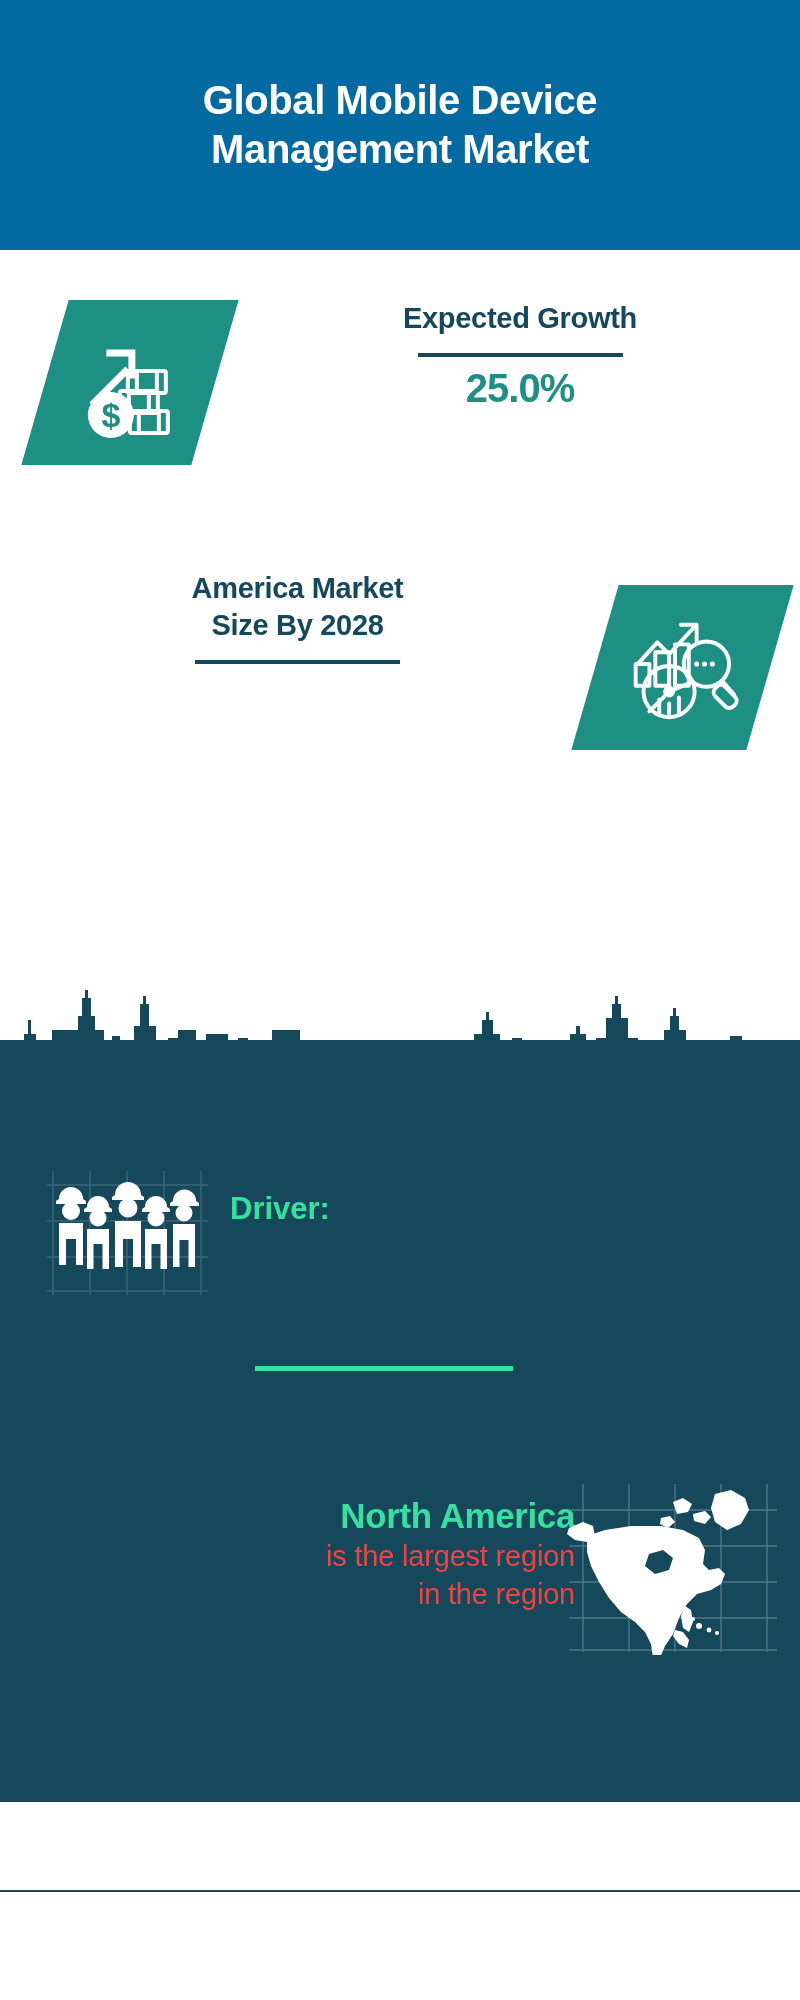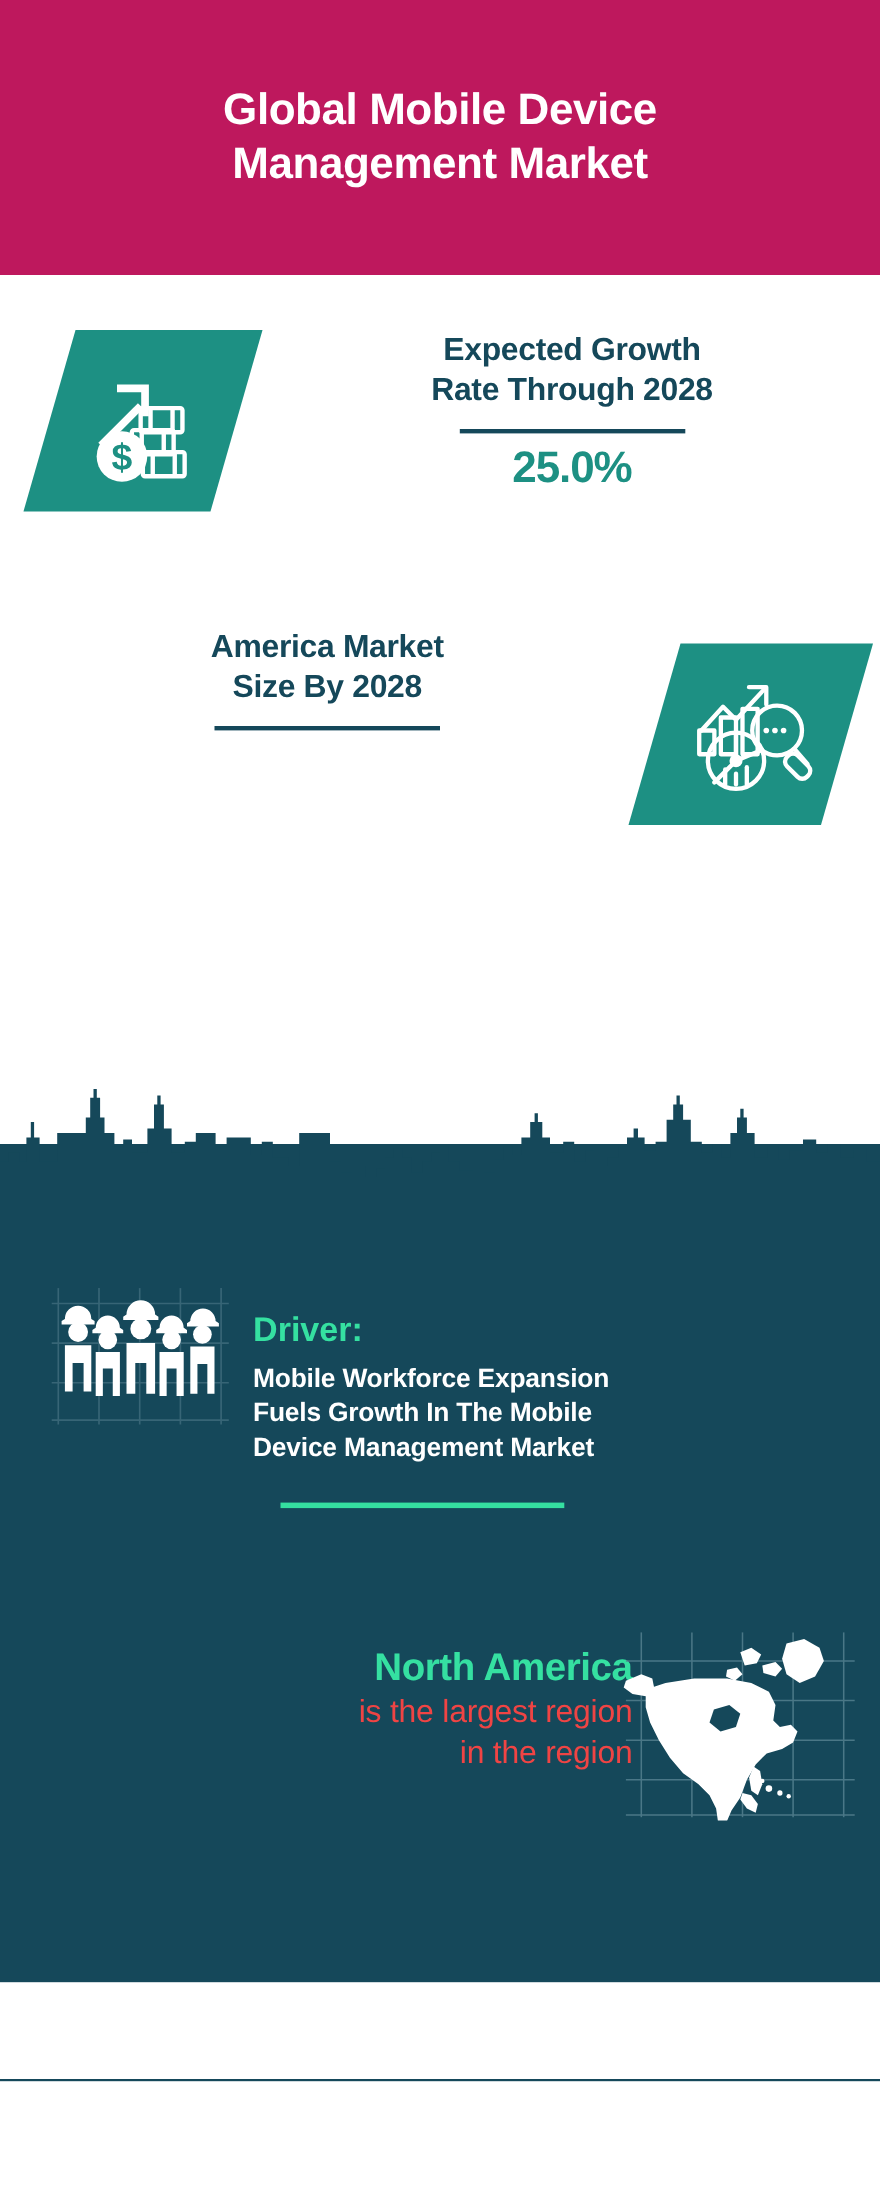--- a/index.html
+++ b/index.html
@@ -6,21 +6,21 @@
   body{
     width:800px;height:2000px;overflow:hidden;
     font-family:"Liberation Sans", sans-serif;
     background:#ffffff;
   }
   .page{position:relative;width:800px;height:2000px;}
 
   
   .header{
     position:absolute;left:0;top:0;width:800px;height:250px;
-    background:#be185d;
+    background:#0369a1;
     display:flex;align-items:center;justify-content:center;
   }
   .header-title{
     color:#ffffff;font-weight:bold;font-size:40px;line-height:1.22;
     text-align:center;letter-spacing:-0.4px;max-width:640px;
   }
 
   
   .white-zone{
     position:absolute;left:0;top:250px;width:800px;height:790px;background:#ffffff;
@@ -124,21 +124,20 @@
 
         <circle cx="41" cy="92" r="23" fill="#ffffff"></circle>
         <text x="41" y="104" font-family="Liberation Sans, sans-serif" font-size="34" font-weight="bold" fill="#1d9083" text-anchor="middle">$</text>
       </svg>
     </div>
   </div>
 
   <div class="stat1-text">
     <div class="stat-label">
       <div>Expected Growth</div>
-      <div>Rate Through 2028</div>
     </div>
     <div class="divider-dark"></div>
     <div class="stat-value">25.0%</div>
   </div>
 
   <div class="stat2-text">
     <div class="stat-label">
       <div>America Market</div>
       <div>Size By 2028</div>
     </div>
@@ -217,25 +216,20 @@
       <path d="M100 64 h22 v40 h-6.5 v-25 h-9 v25 h-6.5 z"></path>
 
       <path d="M128 36 a11.5 11.5 0 0 1 23 0 l3 2 v3 h-29 v-3 z"></path>
       <circle cx="139" cy="48" r="8.5"></circle>
       <path d="M128 59 h22 v43 h-6.5 v-27 h-9 v27 h-6.5 z"></path>
     </g>
   </svg>
 
   <div class="driver-block">
     <div class="driver-head">Driver:</div>
-    <div class="driver-text">
-      <div>Mobile Workforce Expansion</div>
-      <div>Fuels Growth In The Mobile</div>
-      <div>Device Management Market</div>
-    </div>
   </div>
 
   <div class="divider-mint"></div>
 
   <div class="region-block">
     <div class="region-name">North America</div>
     <div class="region-sub">
       <div>is the largest region</div>
       <div>in the region</div>
     </div>

